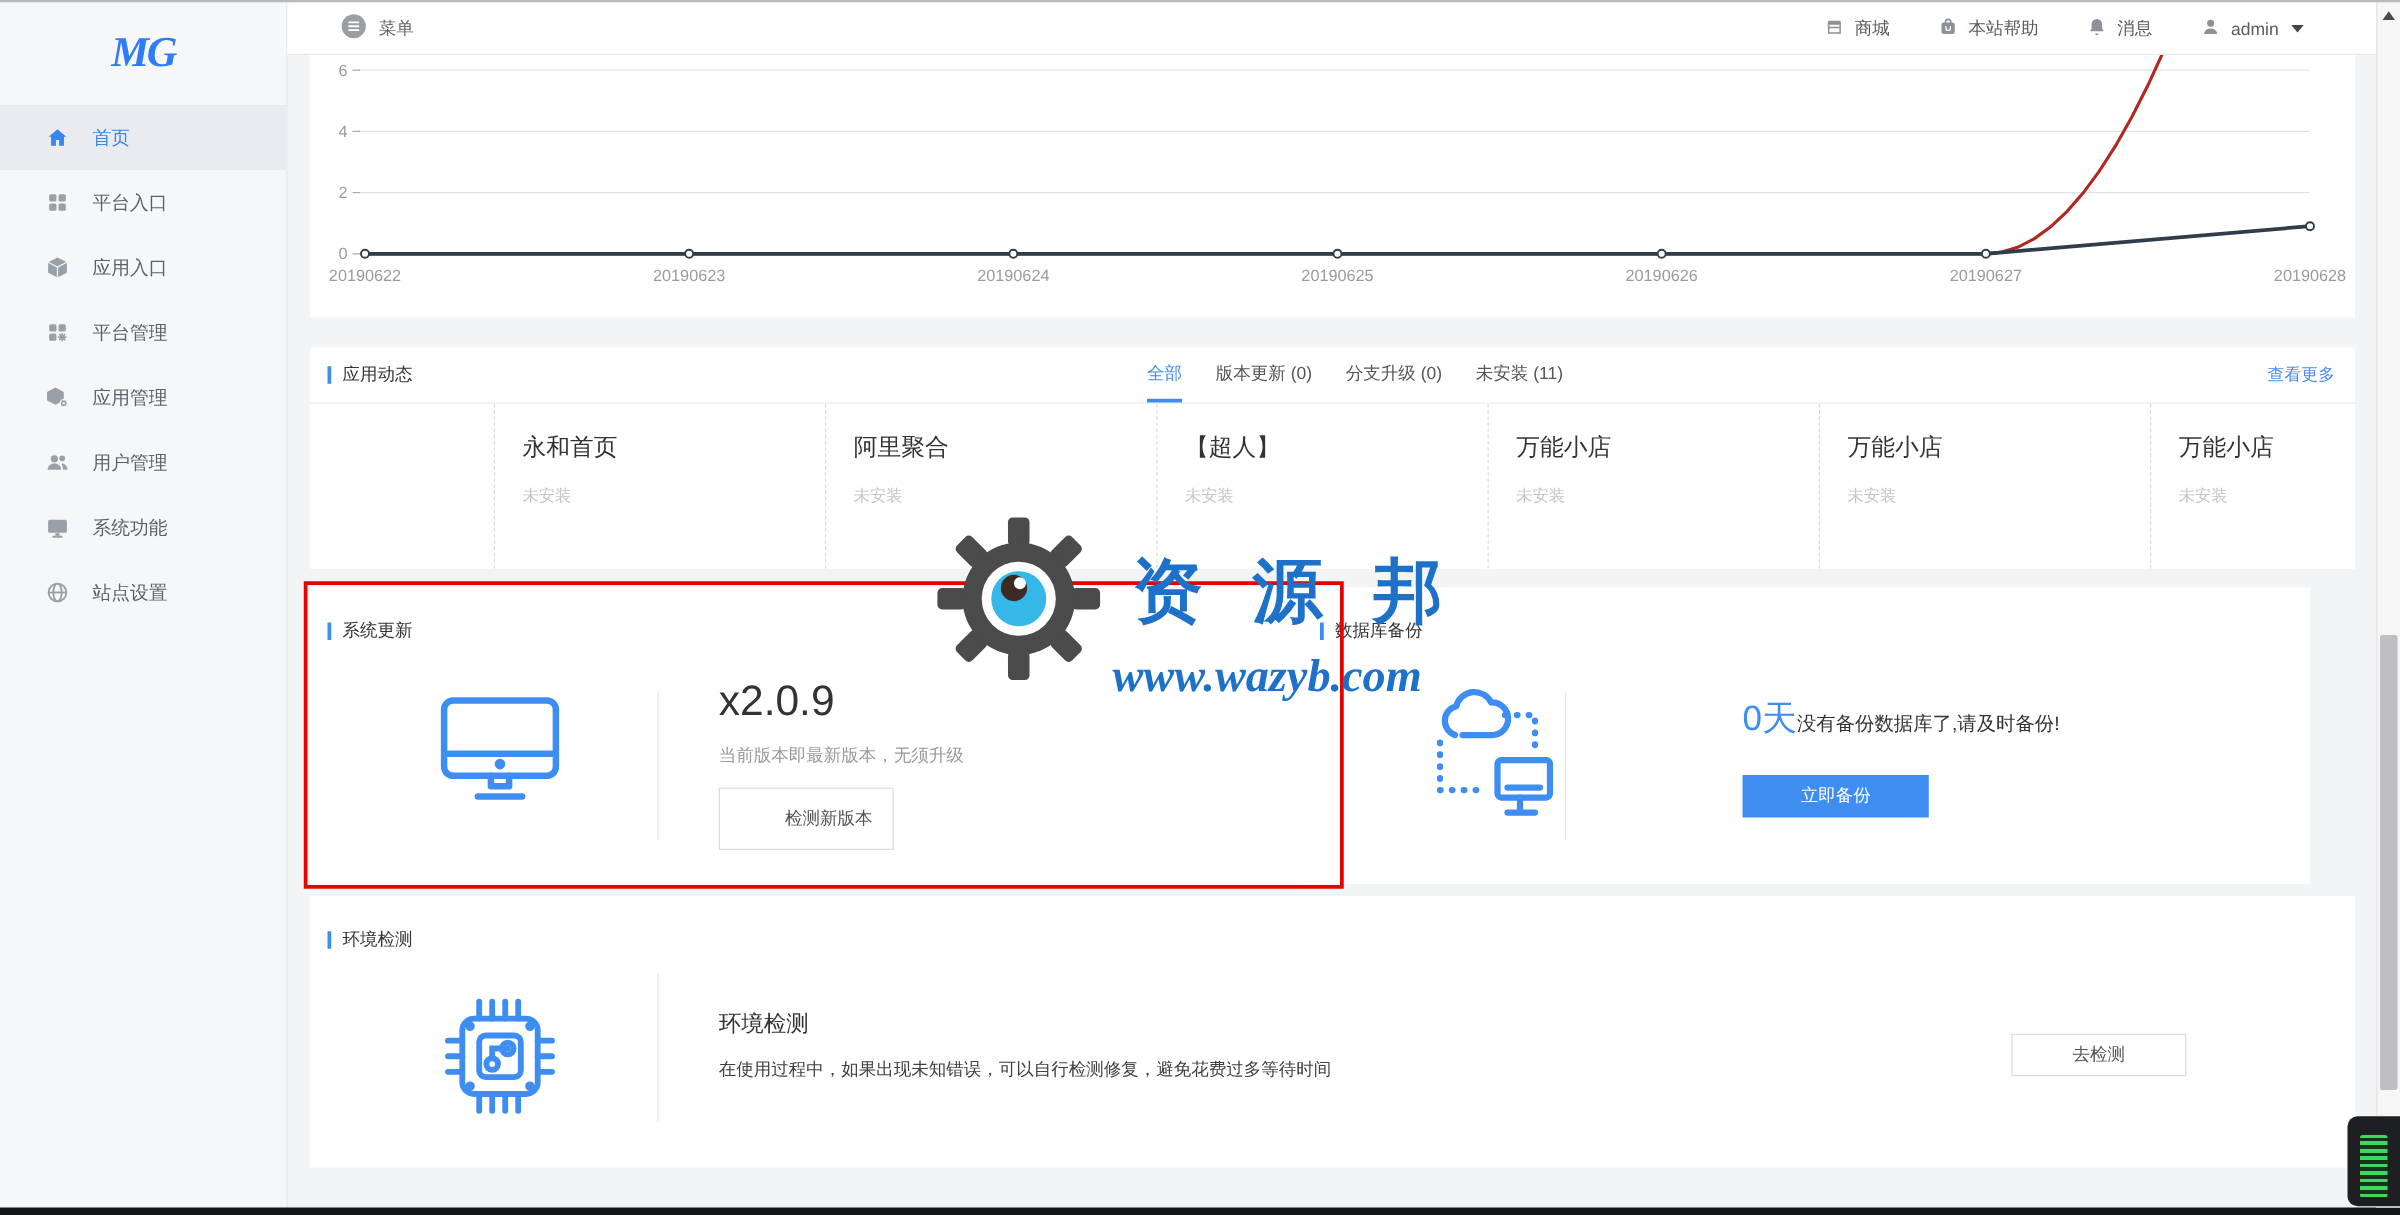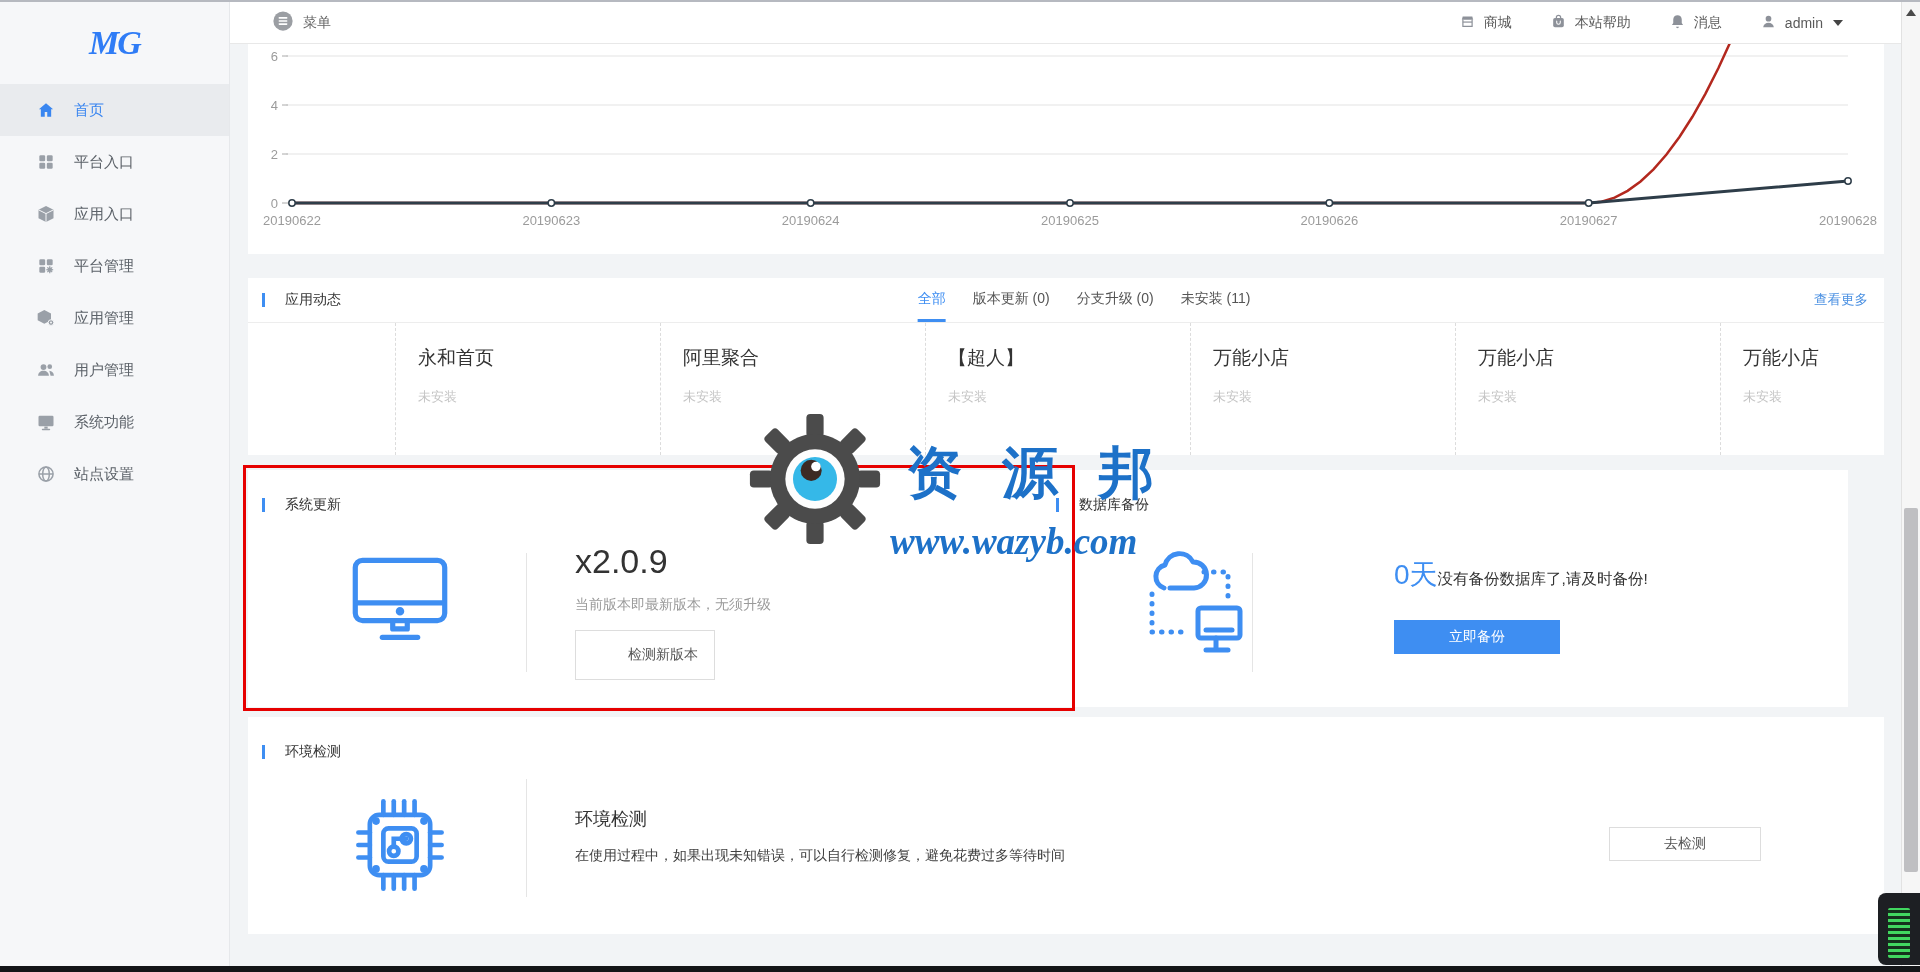--- a/index.html
+++ b/index.html
@@ -28,21 +28,21 @@
   #sb-thumb{position:absolute;top:506px;left:2px;width:14px;height:364px;background:#bfbfc2;border-radius:2px;}
   
   #main{position:absolute;left:230px;top:44px;width:1671px;height:922px;}
   .card{position:absolute;background:#fff;}
   
   #chart-card{left:18px;top:0;width:1636px;height:210px;}
   .tick{font-size:13px;fill:#9b9b9b;}
   
   #app-card{left:18px;top:234px;width:1636px;height:177px;overflow:hidden;}
   .hdr-row{position:relative;height:44px;border-bottom:1px solid #ededed;display:flex;align-items:center;}
-  .sec-head{display:flex;align-items:center;gap:20px;font-size:14px;color:#333;}
+  .sec-head{display:flex;align-items:center;gap:9px;font-size:14px;color:#333;}
   .sec-bar{width:3px;height:14px;background:var(--accent,#3e8ef2);}
   .hdr-row .sec-head{margin-left:14px;}
   #tabs{position:absolute;left:calc(50% + 18px);transform:translateX(-50%);top:0;height:44px;display:flex;gap:27px;}
   .tab{font-size:14px;color:#555;display:flex;align-items:center;border-bottom:3px solid transparent;box-sizing:border-box;cursor:pointer;white-space:nowrap;}
   .tab.active{color:var(--accent,#3e8ef2);border-bottom-color:var(--accent,#3e8ef2);}
   #more-link{margin-left:auto;margin-right:16px;color:#4a90e2;font-size:13.5px;cursor:pointer;}
   #apps{display:flex;padding-left:147px;height:132px;overflow:hidden;}
   .app-item{flex:0 0 265px;border-left:1px dashed #dcdcdc;padding:22px 0 0 22px;box-sizing:border-box;cursor:pointer;}
   .app-name{font-size:19px;color:#333;}
   .app-status{margin-top:17px;font-size:13px;color:#c5c5c5;}
@@ -52,24 +52,24 @@
   #env-card{left:18px;top:673px;width:1636px;height:217px;}
   .abs-head{position:absolute;left:14px;top:26px;}
   .vdiv{position:absolute;width:1px;background:#e5e5e5;}
   .big-icon{position:absolute;}
   #sys-version{position:absolute;left:327px;top:72px;font-size:34px;color:#333;}
   #sys-desc{position:absolute;left:327px;top:126px;font-size:14px;color:#9a9a9a;}
   #sys-btn{position:absolute;left:327px;top:160px;width:140px;height:50px;padding-left:36px;}
   #db-line{position:absolute;left:352px;top:86px;display:flex;align-items:baseline;}
   #db-days{font-size:28px;color:var(--accent,#3e8ef2);}
   #db-msg{font-size:15.5px;color:#333;}
-  #db-btn{position:absolute;left:352px;top:150px;width:166px;height:34px;}
+  #db-btn{position:absolute;left:352px;top:150px;width:149px;height:34px;}
   #env-heading{position:absolute;left:327px;top:90px;font-size:18px;color:#333;}
   #env-desc{position:absolute;left:327px;top:130px;font-size:14px;color:#404040;}
-  #env-btn{position:absolute;left:1361px;top:110px;width:152px;height:34px;}
+  #env-btn{position:absolute;left:1361px;top:110px;width:140px;height:34px;}
   .btn-outline{display:flex;align-items:center;justify-content:center;border:1px solid #ddd;background:#fff;color:#555;font-size:14px;cursor:pointer;box-sizing:border-box;}
   .btn-primary{display:flex;align-items:center;justify-content:center;background:var(--accent,#3e8ef2);color:#fff;font-size:14px;cursor:pointer;}
   
   #highlight-box{position:absolute;left:13px;top:421px;width:826px;height:240px;border:3px solid var(--highlight-red,#e60000);z-index:40;pointer-events:none;}
   
   #watermark{position:absolute;left:500px;top:360px;width:560px;height:220px;z-index:50;pointer-events:none;}
   #wm-gear{position:absolute;left:18px;top:8px;}
   .wm-name{position:absolute;left:176px;top:32px;font-family:"Liberation Serif","DejaVu Serif",serif;font-weight:bold;font-size:56px;color:var(--watermark-blue,#1d71c8);letter-spacing:40px;white-space:nowrap;}
   .wm-url{position:absolute;left:160px;top:116px;font-family:"Liberation Serif","DejaVu Serif",serif;font-weight:bold;font-style:italic;font-size:37px;color:var(--watermark-blue,#1d71c8);white-space:nowrap;}
   

